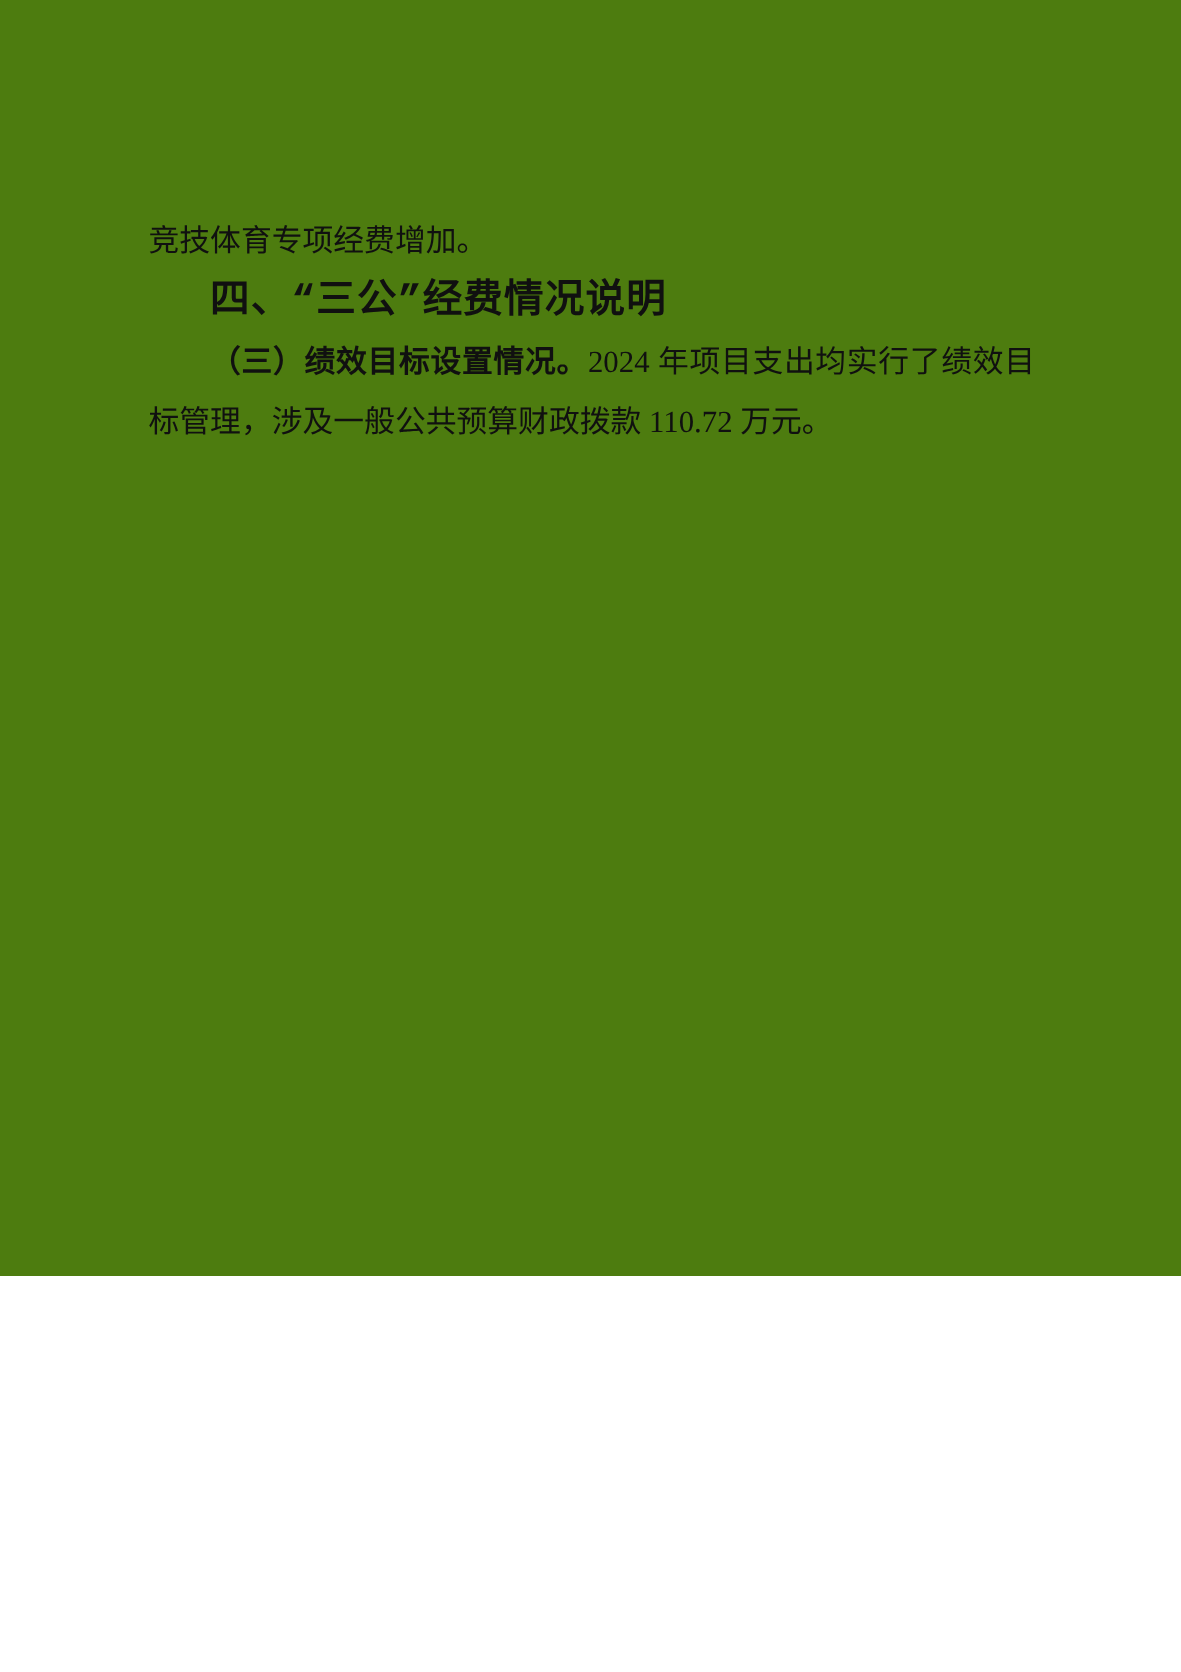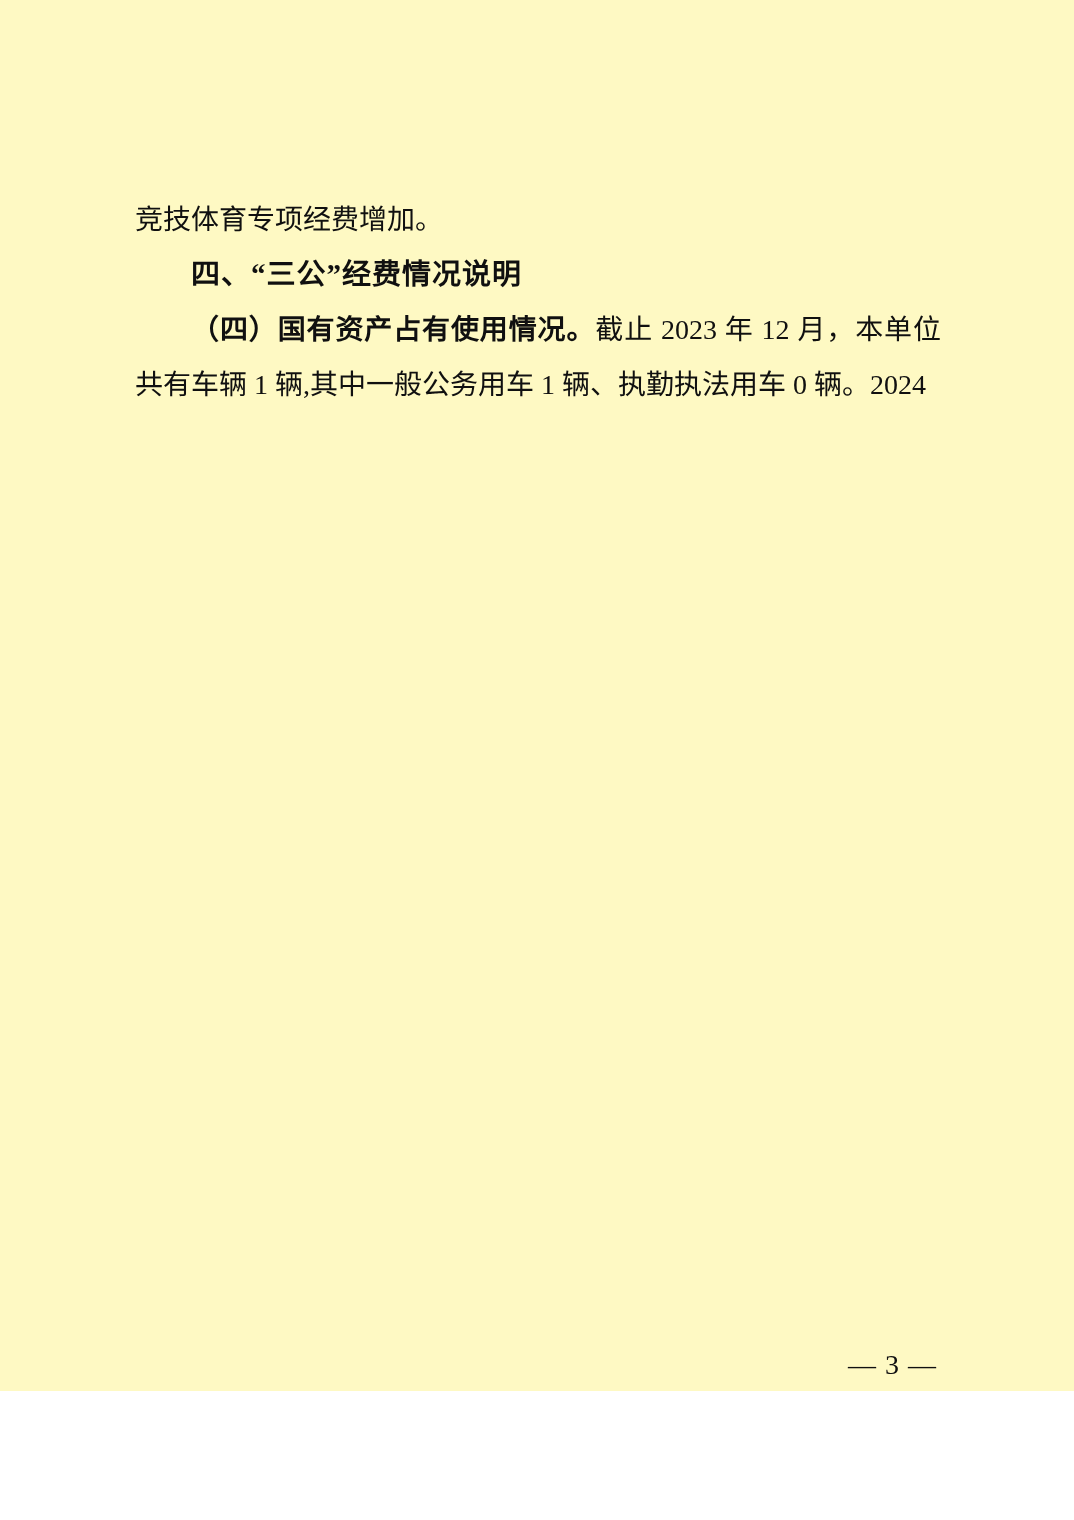--- a/index.html
+++ b/index.html
@@ -6,22 +6,22 @@
   html, body { margin: 0; padding: 0; }
   body {
     width: 1074px;
     height: 1520px;
     background: #ffffff;
     font-family: "Liberation Serif", serif;
   }
   .page {
     position: relative;
     width: 1074px;
-    height: 1391px;
-    background: #fef9c3;
+    height: 1160px;
+    background: #4d7c0f;
     color: #101010;
     overflow: hidden;
   }
   .content {
     position: absolute;
     left: 135px;
     top: 192px;
     width: 806px;
     font-size: 28px;
     line-height: 55px;
@@ -32,23 +32,23 @@
     text-justify: inter-character;
     text-indent: 56px;
     word-break: break-all;
   }
   .para.continuation {
     text-indent: 0;
     text-align: left;
   }
   .heading {
     margin: 0;
-    font-family: Liberation Serif, serif;
+    font-family: Liberation Mono, monospace;
     font-weight: 700;
-    font-size: 29px;
+    font-size: 36px;
     line-height: 55px;
     text-indent: 56px;
     letter-spacing: 1px;
   }
   .lead {
     font-weight: 700;
   }
   .page-number {
     position: absolute;
     top: 1344px;
@@ -66,19 +66,19 @@
   <div class="content">
 
     <p class="para continuation">竞技体育专项经费增加。</p>
 
     <h2 class="heading">四、“三公”经费情况说明</h2>
 
 
 
 
 
+    <p class="para"><span class="lead">（三）绩效目标设置情况。</span><span>2024 年项目支出均实行了绩效目标管理，涉及一般公共预算财政拨款 110.72 万元。</span></p>
 
-    <p class="para"><span class="lead">（四）国有资产占有使用情况。</span><span>截止 2023 年 12 月，本单位共有车辆 1 辆,其中一般公务用车 1 辆、执勤执法用车 0 辆。2024</span></p>
 
   </div>
 
   <div class="page-number">— 3 —</div>
 </div>
 
 </body></html>

